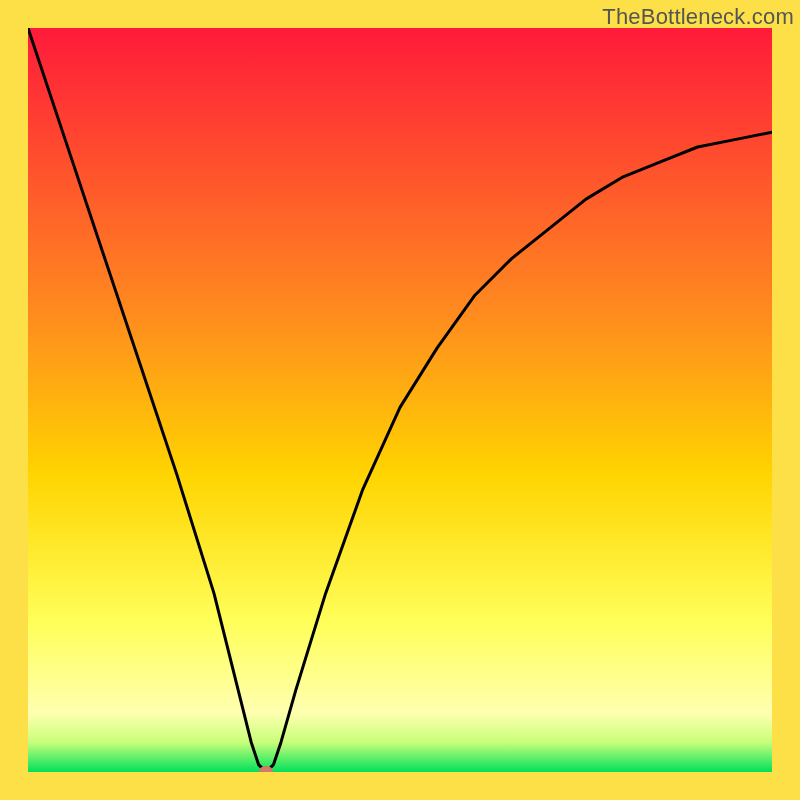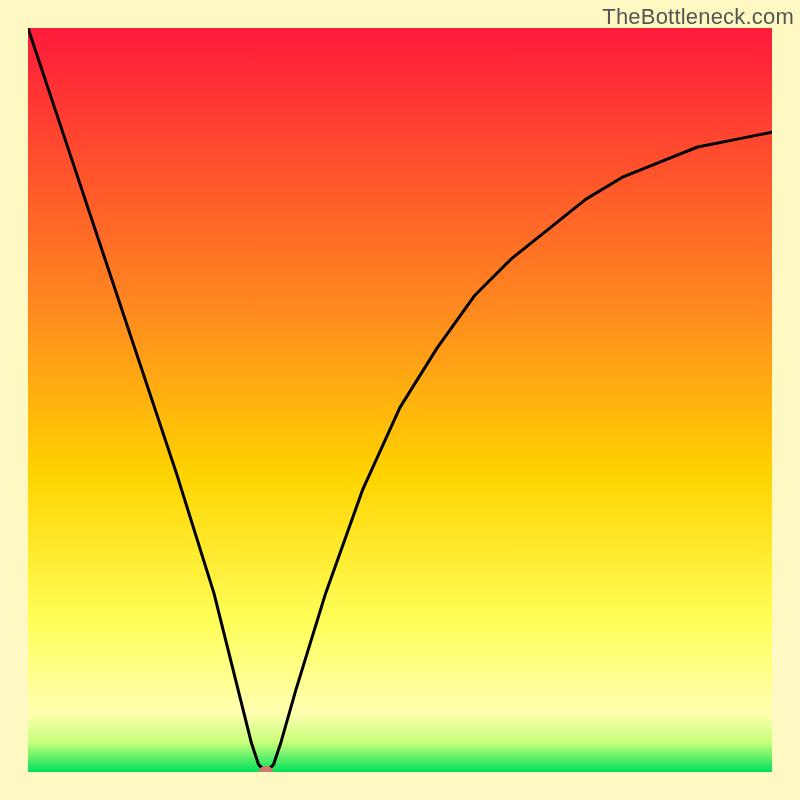--- a/index.html
+++ b/index.html
@@ -2,21 +2,21 @@
 <html><head>
 <meta charset="utf-8">
 <style>
   * { margin: 0; padding: 0; box-sizing: border-box; }
   html, body { width: 800px; height: 800px; overflow: hidden; }
   body { background: #000; position: relative; font-family: Arial, sans-serif; }
   .frame {
     position: absolute;
     top: 0; left: 0;
     width: 800px; height: 800px;
-    background: #fef9c3;
+    background: #fde047;
   }
   .plot-area {
     position: absolute;
     top: 28px;
     left: 28px;
     width: 744px;
     height: 744px;
     overflow: hidden;
   }
   .gradient {

